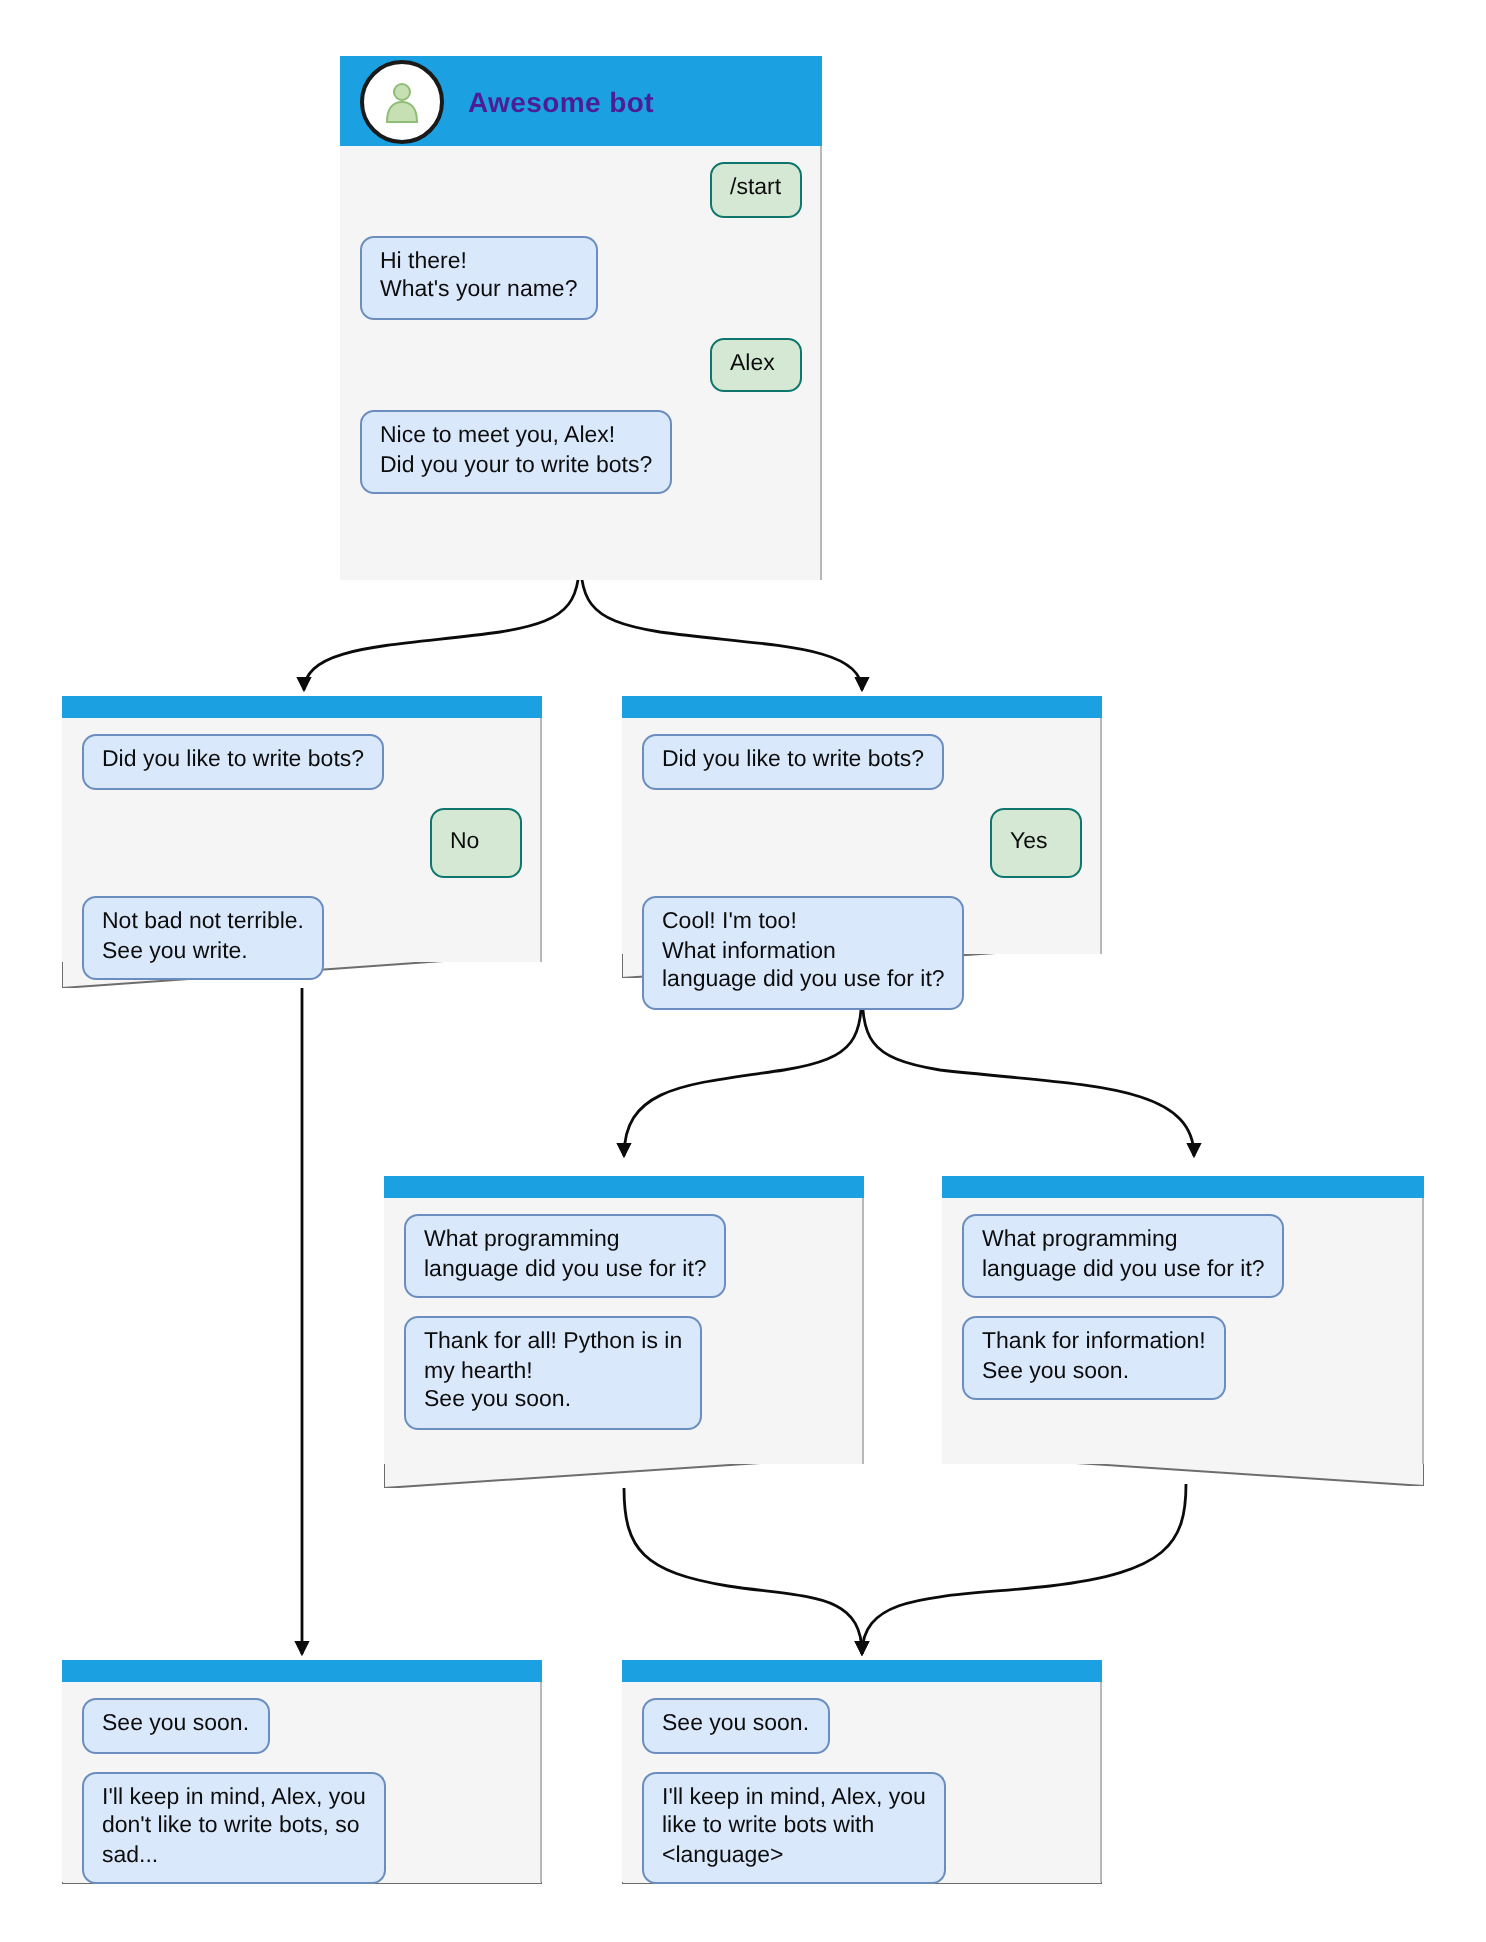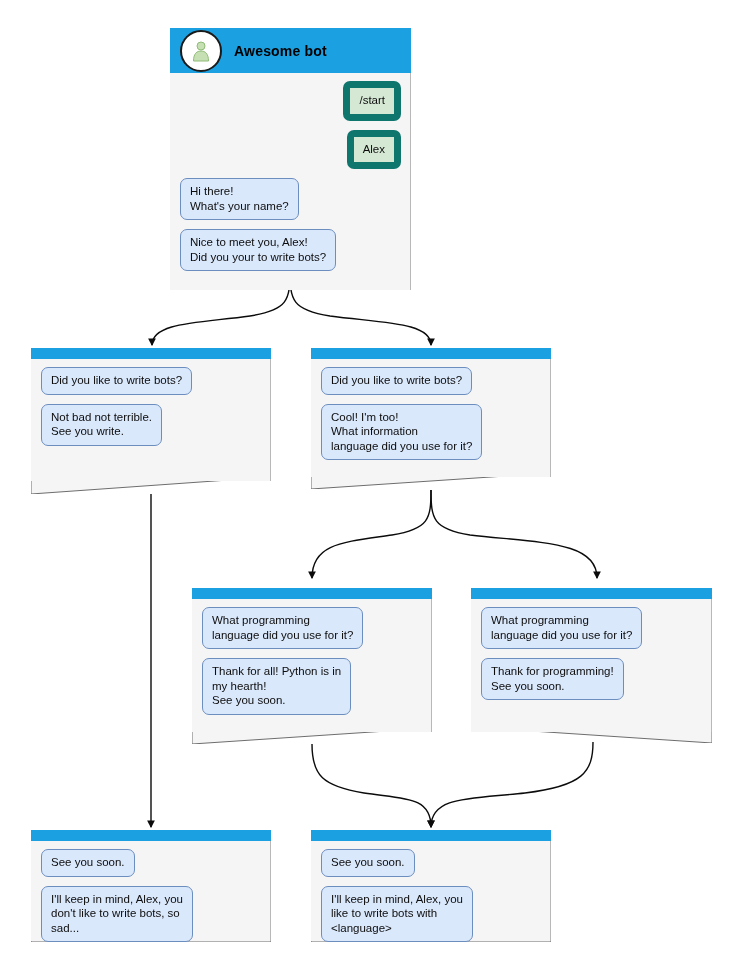--- a/index.html
+++ b/index.html
@@ -75,21 +75,21 @@
     background: #ffffff;
     border: 2px solid #1a1a1a;
     box-sizing: border-box;
     display: flex;
     align-items: center;
     justify-content: center;
     flex: 0 0 auto;
   }
 
   .bot-title {
-    color: #000000;
+    color: #4c1d95;
     font-size: 14px;
     font-weight: bold;
     margin-left: 12px;
     letter-spacing: 0.2px;
   }
 
   .chat-area {
     position: relative;
     background: #f5f5f5;
     box-sizing: border-box;
@@ -120,21 +120,21 @@
     box-sizing: border-box;
     white-space: pre-line;
     max-width: 205px;
   }
   .bubble.bot {
     background: #dae8fc;
     border: 1px solid #6c8ebf;
   }
   .bubble.user {
     background: #d5e8d4;
-    border: 7px solid #0f766e;
+    border: 1px solid #0f766e;
     min-width: 46px;
     text-align: left;
   }
   .bubble.tall {
     padding-top: 9px;
     padding-bottom: 10px;
   }
 </style>
 </head>
 <body>
@@ -172,65 +172,71 @@
             <path d="M4.5 22 C4.5 14.5 8 12 12 12 C16 12 19.5 14.5 19.5 22 Z" fill="#c6e0b4" stroke="#8fbc76" stroke-width="1"></path>
           </svg>
         </div>
         <div class="bot-title">Awesome bot</div>
       </div>
       <div class="chat-area" style="height:217px;">
         <div class="divider" style="right:0px;"></div>
         <div class="msg-row right">
           <div class="bubble user">/start</div>
         </div>
+        <div class="msg-row left">
+          <div class="bubble bot">Hi there!
+What's your name?</div>
+        </div>
         <div class="msg-row right">
           <div class="bubble user">Alex</div>
-        </div>
-        <div class="msg-row left">
-          <div class="bubble bot">Hi there!
-What's your name?</div>
         </div>
         <div class="msg-row left">
           <div class="bubble bot">Nice to meet you, Alex!
 Did you your to write bots?</div>
         </div>
       </div>
     </div>
   </div>
 
   <div class="card" style="left:31px; top:348px; width:240px; height:146px;">
     <svg class="card-skew" viewBox="0 0 240 146" preserveAspectRatio="none">
       <polygon points="0,0 240,0 240,129 0,146" fill="#f5f5f5" stroke="#6d6d6d" stroke-width="1"></polygon>
     </svg>
     <div class="card-body">
       <div class="chat-head thin"></div>
       <div class="chat-area" style="height:122px;">
         <div class="divider" style="right:0px;"></div>
         <div class="msg-row left">
           <div class="bubble bot">Did you like to write bots?</div>
         </div>
+        <div class="msg-row right">
+          <div class="bubble user tall">No</div>
+        </div>
         <div class="msg-row left">
           <div class="bubble bot">Not bad not terrible.
 See you write.</div>
         </div>
       </div>
     </div>
   </div>
 
   <div class="card" style="left:311px; top:348px; width:240px; height:141px;">
     <svg class="card-skew" viewBox="0 0 240 141" preserveAspectRatio="none">
       <polygon points="0,0 240,0 240,125 0,141" fill="#f5f5f5" stroke="#6d6d6d" stroke-width="1"></polygon>
     </svg>
     <div class="card-body">
       <div class="chat-head thin"></div>
       <div class="chat-area" style="height:118px;">
         <div class="divider" style="right:0px;"></div>
         <div class="msg-row left">
           <div class="bubble bot">Did you like to write bots?</div>
         </div>
+        <div class="msg-row right">
+          <div class="bubble user tall">Yes</div>
+        </div>
         <div class="msg-row left">
           <div class="bubble bot">Cool! I'm too!
 What information
 language did you use for it?</div>
         </div>
       </div>
     </div>
   </div>
 
   <div class="card" style="left:192px; top:588px; width:240px; height:156px;">
@@ -260,21 +266,21 @@
     </svg>
     <div class="card-body">
       <div class="chat-head thin"></div>
       <div class="chat-area" style="height:133px;">
         <div class="divider" style="right:0px;"></div>
         <div class="msg-row left">
           <div class="bubble bot">What programming
 language did you use for it?</div>
         </div>
         <div class="msg-row left">
-          <div class="bubble bot">Thank for programming!
+          <div class="bubble bot">Thank for information!
 See you soon.</div>
         </div>
       </div>
     </div>
   </div>
 
   <div class="card" style="left:31px; top:830px; width:240px; height:112px;">
     <svg class="card-skew" viewBox="0 0 240 112" preserveAspectRatio="none">
       <polygon points="0,0 240,0 240,112 0,112" fill="#f5f5f5" stroke="#6d6d6d" stroke-width="1"></polygon>
     </svg>

